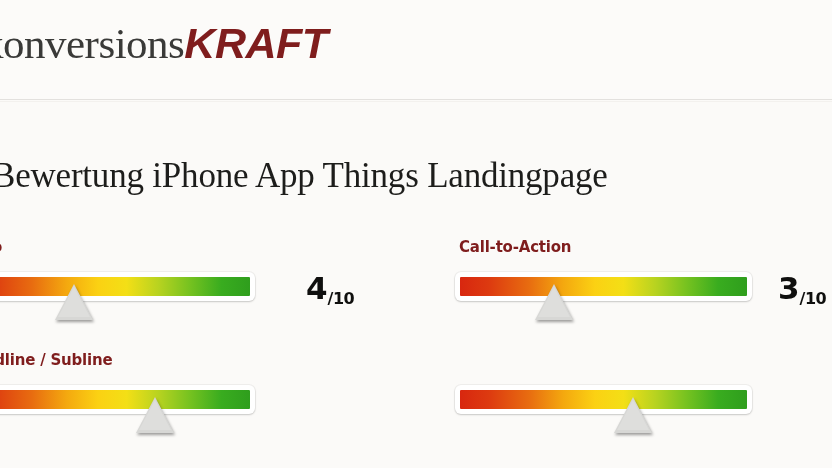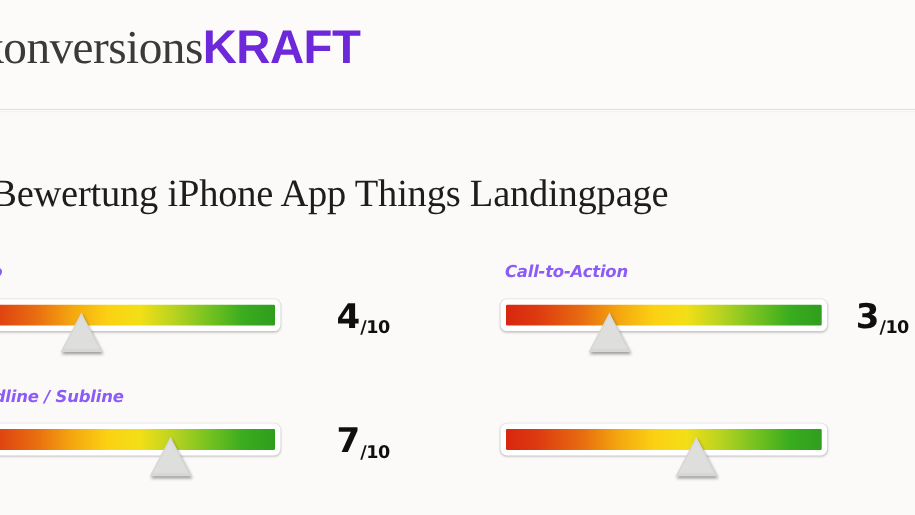--- a/index.html
+++ b/index.html
@@ -43,22 +43,23 @@
   .logo-part-1 {
     font-family: "Liberation Serif", "DejaVu Serif", serif;
     font-size: 43px;
     color: #3a3a38;
     letter-spacing: -0.5px;
   }
   .logo-part-2 {
     font-family: "Liberation Sans", sans-serif;
     font-size: 43px;
     font-weight: bold;
-    color: #6d28d9;
+    color: #7f1d1d;
     letter-spacing: -0.5px;
+    font-style: italic;
   }
   .header-rule {
     position: absolute;
     left: 0;
     top: 99px;
     width: 832px;
     height: 1px;
     background: #e3e1de;
   }
   .header-rule-2 {
@@ -99,24 +100,23 @@
   .rating-row.row-top    { top: 0px; }
   .rating-row.row-bottom { top: 113px; }
 
   .rating-label {
     position: absolute;
     left: 4px;
     top: 6px;
     font-family: "DejaVu Sans", sans-serif;
     font-size: 15px;
     font-weight: bold;
-    color: #8b5cf6;
+    color: #7f1d1d;
     white-space: nowrap;
     letter-spacing: -0.2px;
-    font-style: italic;
   }
 
   .bar-wrap {
     position: absolute;
     left: 0px;
     top: 40px;
     width: 297px;
     height: 29px;
   }
   .bar-frame {
@@ -241,23 +241,20 @@
 
     <div class="rating-row col-left row-bottom">
       <div class="rating-label">Headline / Subline</div>
       <div class="bar-wrap">
         <div class="bar-frame">
           <div class="bar-gradient"></div>
         </div>
       </div>
       <div class="marker" style="left:178px;"></div>
       <div class="marker-inner" style="left:181px;"></div>
-      <div class="score">
-        <span class="score-num">7</span><span class="score-denom">/10</span>
-      </div>
     </div>
 
     <div class="rating-row col-right row-bottom">
       <div class="bar-wrap">
         <div class="bar-frame">
           <div class="bar-gradient"></div>
         </div>
       </div>
       <div class="marker" style="left:159px;"></div>
       <div class="marker-inner" style="left:162px;"></div>

